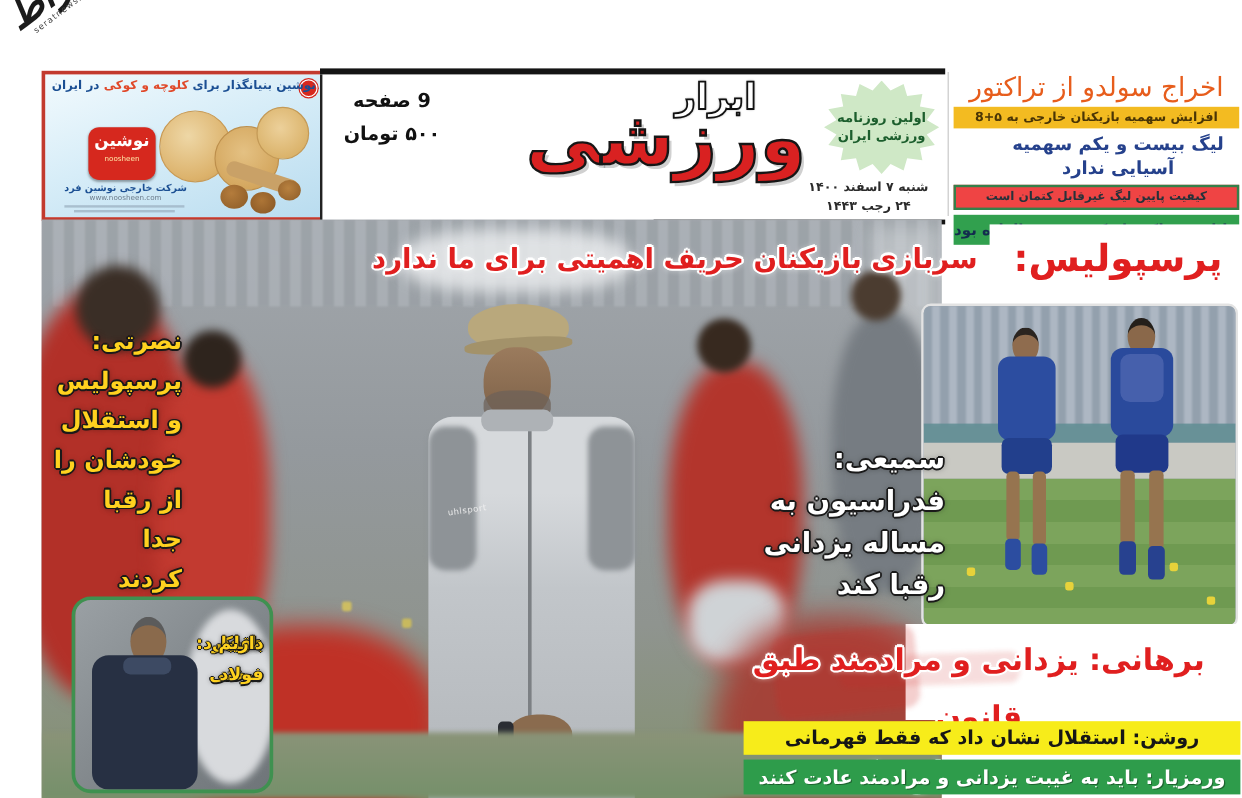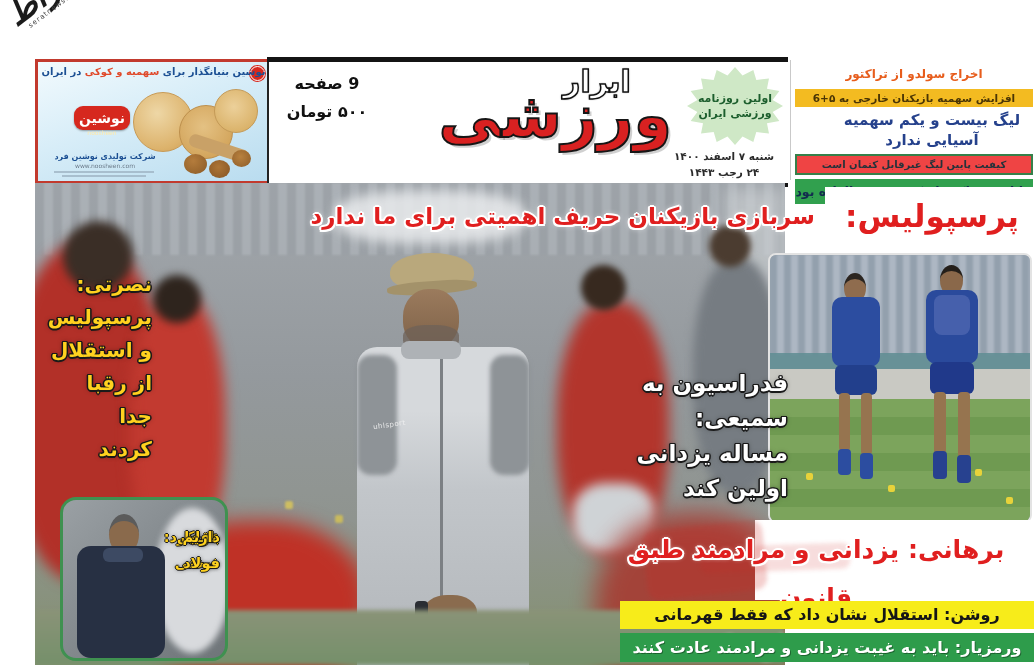--- a/index.html
+++ b/index.html
@@ -10,21 +10,21 @@
   .serat{left:0px;top:6px;transform:rotate(-37deg);transform-origin:left top;color:#1b1b1b;text-align:center;}
   .serat .fa{font-size:34px;font-weight:800;font-style:italic;letter-spacing:-2px;line-height:30px;}
   .serat .en{font-size:7px;letter-spacing:1px;color:#444;direction:ltr;}
   
   .ad{left:35px;top:59px;width:231px;height:119px;border:3px solid #c23a2e;
       background:linear-gradient(160deg,#f2fafd 0%,#d7edf8 45%,#b9dcef 100%);overflow:hidden;}
   .ad-head{left:0;top:4px;width:100%;text-align:center;font-size:10px;font-weight:800;color:#1b4f93;}
   .ad-head .em{color:#e0492a;}
   .ad-badge{right:4px;top:4px;width:13px;height:13px;border-radius:50%;background:#d6281e;border:1.5px solid #fff;box-shadow:0 0 0 1px #d6281e;}
   .cookie{border-radius:50%;}
-  .ad-logo{left:36px;top:44px;width:56px;height:24px;background:#d6281e;border-radius:9px;
+  .ad-logo{left:36px;top:44px;width:56px;height:44px;background:#d6281e;border-radius:9px;
            box-shadow:0 1px 2px rgba(0,0,0,.35);text-align:center;z-index:3;}
   .ad-logo .fa{display:block;color:#fff;font-weight:800;font-size:14px;line-height:24px;}
   .ad-logo .en{display:block;color:#ffe9a8;font-size:6px;line-height:6px;direction:ltr;}
   .ad-co{left:6px;top:90px;width:122px;text-align:center;font-size:8px;font-weight:800;color:#1b4f93;z-index:3;}
   .ad-web{left:6px;top:100px;width:122px;text-align:center;font-size:6px;color:#6b7b8a;direction:ltr;z-index:3;}
   .microline{height:2px;background:#9fb4c4;opacity:.8;z-index:3;}
   
   .masthead{left:267px;top:57px;width:521px;height:125px;border-top:5px solid #141414;background:#fff;}
   .masthead .leftedge{left:0;top:0;bottom:0;width:2px;background:#222;}
   .mh-pages{left:10px;top:12px;width:100px;text-align:center;font-size:16px;font-weight:800;color:#111;}
@@ -35,21 +35,21 @@
              -webkit-text-stroke:2px #161616;text-shadow:3px 3px 0 #14141433;white-space:nowrap;line-height:92px;}
   .mh-bottomline{left:278px;right:0;bottom:0;height:4px;background:#141414;}
   .star{left:420px;top:5px;width:96px;height:78px;background:#cfe8c6;display:flex;flex-direction:column;
         justify-content:center;align-items:center;
         clip-path:polygon(50% 0%,57.8% 10.8%,69.1% 3.8%,72.2% 16.7%,85.4% 14.6%,83.3% 27.8%,96.2% 30.9%,89.2% 42.2%,100% 50%,89.2% 57.8%,96.2% 69.1%,83.3% 72.2%,85.4% 85.4%,72.2% 83.3%,69.1% 96.2%,57.8% 89.2%,50% 100%,42.2% 89.2%,30.9% 96.2%,27.8% 83.3%,14.6% 85.4%,16.7% 72.2%,3.8% 69.1%,10.8% 57.8%,0% 50%,10.8% 42.2%,3.8% 30.9%,16.7% 27.8%,14.6% 14.6%,27.8% 16.7%,30.9% 3.8%,42.2% 10.8%);}
   .star div{font-size:11px;font-weight:800;color:#1c5e2d;line-height:15px;}
   .mh-date{left:400px;top:86px;width:114px;text-align:center;font-size:10.5px;color:#2b2b2b;line-height:16px;font-weight:700;}
   .col-divider{left:790px;top:60px;width:1px;height:120px;background:#c9c9c9;}
   
   .rcol{left:795px;top:61px;width:238px;text-align:center;}
-  .rc1{font-size:12px;font-weight:700;color:#e75d1c;line-height:26px;}
+  .rc1{font-size:22px;font-weight:400;color:#e75d1c;line-height:26px;}
   .rc-yellow{margin-top:2px;background:#f3bb21;font-size:10.5px;font-weight:800;color:#4a3505;padding:3px 0;}
   .rc2{margin-top:3px;font-size:15px;font-weight:800;color:#25418c;line-height:20px;margin-left:36px;}
   .rc-box{margin-top:4px;border:2px solid #35804a;background:#ef4444;font-size:10px;font-weight:800;color:#26323a;padding:3px 0;}
   .rc-green{margin-top:4px;background:#31a04e;font-size:12.5px;font-weight:800;color:#132c4e;padding:5px 0;}
   
   .photo{left:35px;top:183px;width:750px;height:482px;overflow:hidden;
          background:linear-gradient(180deg,#a2a7ac 0%,#94999d 40%,#8f948f 70%,#83906f 100%);}
   .fence{left:0;top:0;width:100%;height:72px;background:repeating-linear-gradient(90deg,#9aa0a6 0 9px,#b3b9bf 9px 18px);opacity:.55;filter:blur(1px);}
   .blob{filter:blur(7px);border-radius:45%;}
   .coach *{position:absolute;}
@@ -94,37 +94,37 @@
 
   <div class="abs serat">
     <div class="fa">صراط</div>
     <div class="en">seratnews.com</div>
   </div>
 
   <div class="abs ad">
     <div class="abs ad-badge"></div>
     <div class="abs ad-head">
       <span>نوشین بنیانگذار برای</span>
-      <span class="em">سهمیه و کوکی</span>
+      <span class="em">کلوچه و کوکی</span>
       <span>در ایران</span>
     </div>
 
     <div class="abs cookie" style="left:95px;top:30px;width:58px;height:58px;background:radial-gradient(circle at 40% 35%,#eed7a6,#dcb26b 70%,#c89a55);border:1px solid #c89a55;"></div>
     <div class="abs cookie" style="left:141px;top:43px;width:52px;height:52px;background:radial-gradient(circle at 45% 40%,#e4c183,#d3a55c 75%);border:1px solid #bd8f4c;"></div>
     <div class="abs cookie" style="left:176px;top:27px;width:42px;height:42px;background:radial-gradient(circle at 45% 40%,#ecd09a,#dab269 75%);border:1px solid #c49a57;"></div>
     <div class="abs" style="left:150px;top:80px;width:62px;height:13px;background:#c9a167;border-radius:6px;transform:rotate(18deg);"></div>
     <div class="abs cookie" style="left:146px;top:92px;width:23px;height:20px;background:radial-gradient(circle at 40% 35%,#b47c3c,#8a5a26);"></div>
     <div class="abs cookie" style="left:171px;top:98px;width:21px;height:18px;background:radial-gradient(circle at 45% 40%,#ad7536,#855423);"></div>
     <div class="abs cookie" style="left:194px;top:88px;width:19px;height:17px;background:radial-gradient(circle at 45% 40%,#b8813f,#8d5c28);"></div>
 
     <div class="abs ad-logo">
       <span class="fa">نوشین</span>
       <span class="en">noosheen</span>
     </div>
-    <div class="abs ad-co">شرکت تولیدی نوشین فرد</div>
+    <div class="abs ad-co">شرکت خارجی نوشین فرد</div>
     <div class="abs ad-web">www.noosheen.com</div>
     <div class="abs microline" style="left:16px;top:109px;width:100px;"></div>
     <div class="abs microline" style="left:24px;top:113px;width:84px;"></div>
   </div>
 
   <div class="abs masthead">
     <div class="abs leftedge"></div>
     <div class="abs mh-pages">9 صفحه</div>
     <div class="abs mh-price">۵۰۰ تومان</div>
     <div class="abs logo-top">ابرار</div>
@@ -136,21 +136,21 @@
     <div class="abs mh-date">
       <div>شنبه ۷ اسفند ۱۴۰۰</div>
       <div>۲۴ رجب ۱۴۴۳</div>
     </div>
     <div class="abs mh-bottomline"></div>
   </div>
   <div class="abs col-divider"></div>
 
   <div class="abs rcol">
     <div class="rc1">اخراج سولدو از تراکتور</div>
-    <div class="rc-yellow">افزایش سهمیه بازیکنان خارجی به ۵+6</div>
+    <div class="rc-yellow">افزایش سهمیه بازیکنان خارجی به ۵+8</div>
     <div class="rc2">لیگ بیست و یکم سهمیه آسیایی ندارد</div>
     <div class="rc-box">کیفیت پایین لیگ غیرقابل کتمان است</div>
     <div class="rc-green">جلالی: عملکرد اسکوچیچ فوق‌العاده بود</div>
   </div>
 
   <div class="abs photo">
     <div class="abs fence"></div>
     <div class="abs" style="left:300px;top:8px;width:190px;height:52px;background:#e9ebed;border-radius:40%;filter:blur(6px);opacity:.85;"></div>
     <div class="abs" style="left:690px;top:5px;width:60px;height:190px;background:#cfd3d6;filter:blur(8px);opacity:.6;"></div>
 
@@ -189,30 +189,31 @@
 
   <div class="abs headline">
     <span class="chip">پرسپولیس:</span>
     <span class="rest">سربازی بازیکنان حریف اهمیتی برای ما ندارد</span>
   </div>
 
   <div class="abs nosrati">
     <div class="ol-black">نصرتی:</div>
     <div class="ol-black">پرسپولیس</div>
     <div class="ol-black">و استقلال</div>
+    <div class="ol-black">خودشان را</div>
     <div class="ol-black">از رقبا</div>
     <div class="ol-black">جدا</div>
     <div class="ol-black">کردند</div>
   </div>
 
   <div class="abs samiei">
+    <div class="ol-black">سمیعی:</div>
     <div class="ol-black">فدراسیون به</div>
-    <div class="ol-black">سمیعی:</div>
     <div class="ol-black">مساله یزدانی</div>
-    <div class="ol-black">اولین کند</div>
+    <div class="ol-black">رقبا کند</div>
   </div>
 
   <div class="abs pphoto">
     <div class="abs stands"></div>
     <div class="abs band"></div>
     <div class="abs track"></div>
     <div class="abs grass"></div>
     <div class="abs pfig" style="left:52px;top:18px;width:70px;height:230px;">
       <div style="left:22px;top:0;width:22px;height:24px;border-radius:50%;background:#8f6c4e;border-top:6px solid #2b2520;"></div>
       <div style="left:10px;top:24px;width:48px;height:70px;background:#2c4da0;border-radius:10px;"></div>

